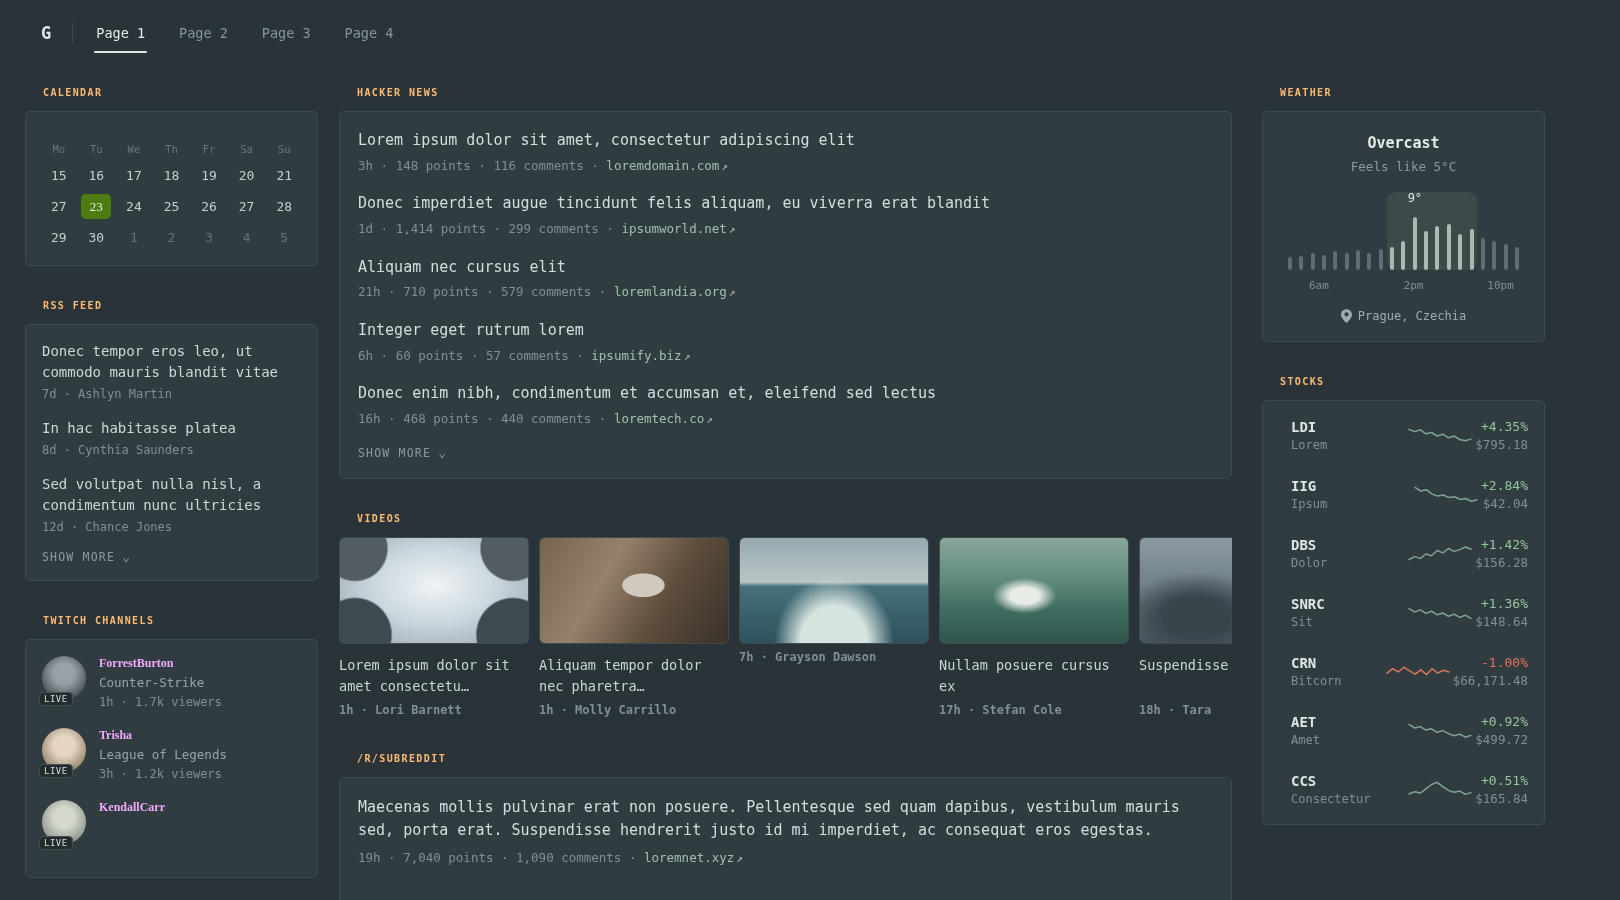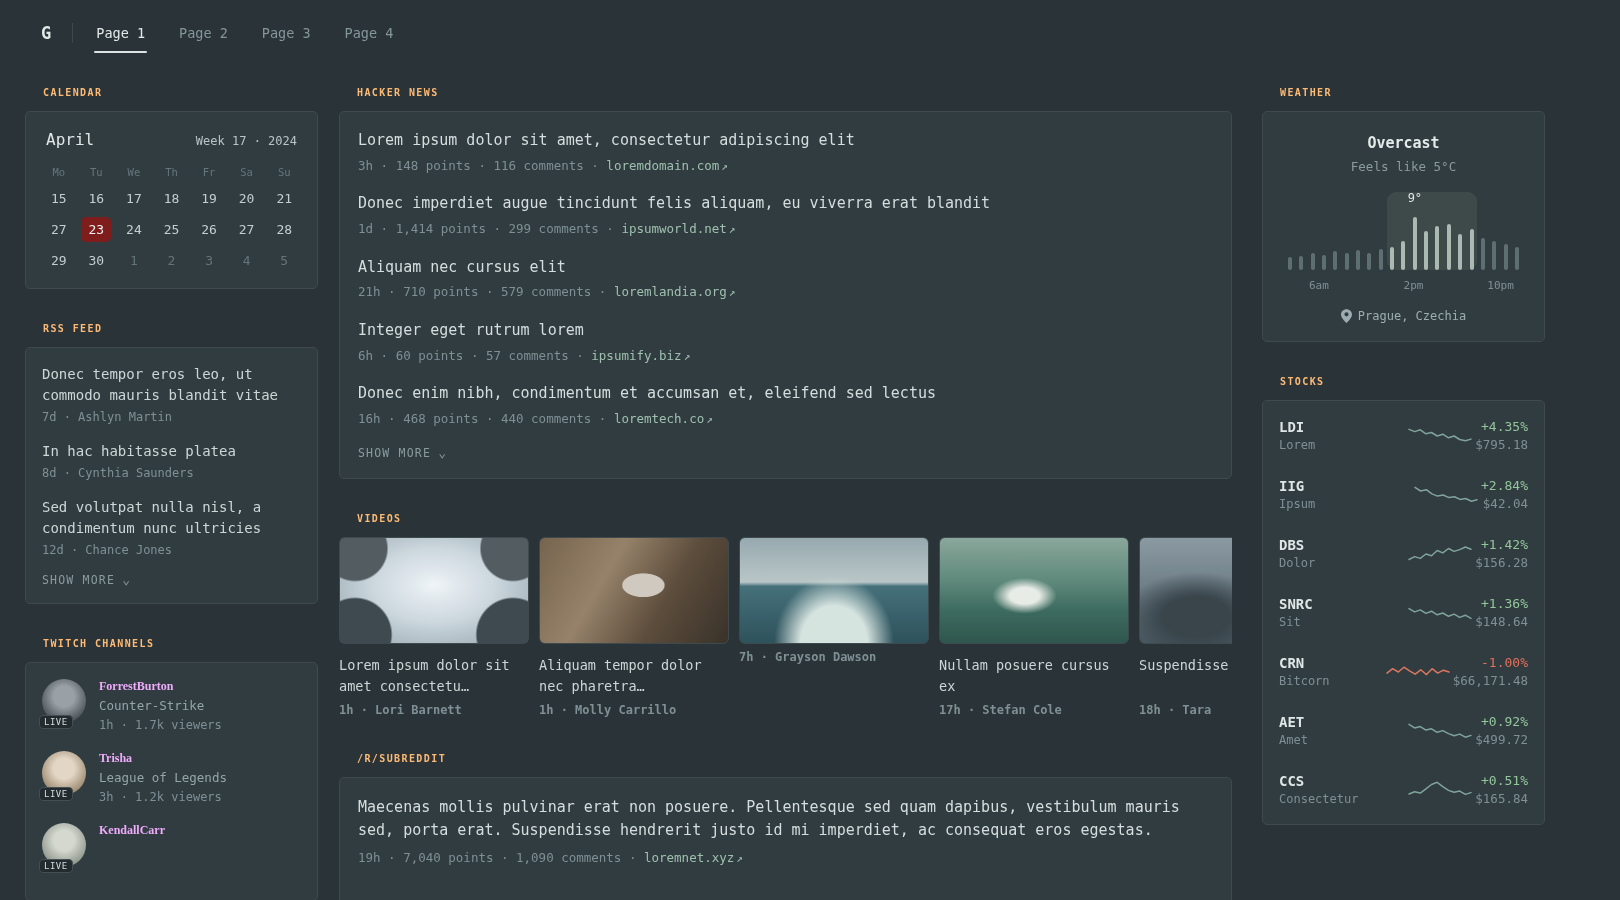--- a/index.html
+++ b/index.html
@@ -42,21 +42,21 @@
   
   .cal-card { padding:14px 14px 12px; }
   .cal-head { display:flex; justify-content:space-between; align-items:baseline; padding:4px 6px 0; }
   .cal-month { font-size:16px; color:#e0e7e7; }
   .cal-week { font-size:12px; color:#b9c5c6; }
   .cal-grid { display:grid; grid-template-columns:repeat(7,1fr); }
   .cal-dow { margin-top:12px; }
   .dow { text-align:center; font-size:10.5px; color:#65777b; padding:5px 0; }
   .cal-cell { display:flex; align-items:center; justify-content:center; height:31px; font-size:13px; color:#c3ced0; }
   .day-pill { display:inline-flex; align-items:center; justify-content:center; min-width:30px; height:25px; border-radius:5px; }
-  .day-pill.sel { background:#7f1d1d; color:#ecf1f1; }
+  .day-pill.sel { background:#4d7c0f; color:#ecf1f1;font-family:Liberation Serif, serif; }
   .day-pill.dim { color:#647579; }
 
   
   .rss-item { margin-bottom:15px; }
   .rss-title { font-size:14px; line-height:1.5; color:#ccd7d7; cursor:pointer; }
   .rss-item .meta { margin-top:3px; }
 
   
   .twitch-row { display:flex; gap:13px; margin-bottom:17px; align-items:flex-start; cursor:pointer; }
   .avatar-wrap { position:relative; width:44px; height:44px; flex:none; }
@@ -117,21 +117,21 @@
   .wtime { position:absolute; transform:translateX(-50%); }
   .wtime:nth-of-type(1) { left:16%; }
   .wtime:nth-of-type(2) { left:54%; }
   .wtime:nth-of-type(3) { left:89%; }
   .wloc { margin-top:15px; display:flex; align-items:center; justify-content:center; gap:6px; font-size:12px; color:#9dadaf; }
   .pin { flex:none; }
 
   
   .stocks-card { padding:5px 16px; }
   .stock-row { display:flex; align-items:center; padding:13px 0; cursor:pointer; }
-  .stock-id { flex:1; min-width:0; }
+  .stock-id { flex:1; min-width:0;margin-left:12px; }
   .sym { font-size:14px; font-weight:700; color:#dfe6e6; }
   .sname { font-size:12px; color:#7e9094; margin-top:3px; white-space:nowrap; }
   .spark { flex:none; margin:0 2px; color:#7fa39a; }
   .stock-row.down .spark { color:#d9775f; }
   .stock-val { flex:none; margin-left:auto; text-align:right; }
   .chg { font-size:13px; color:#93c69b; }
   .stock-row.down .chg { color:#e0705a; }
   .price { font-size:12.5px; color:#7e9094; margin-top:3px; }
 </style>
 </head>
@@ -152,24 +152,20 @@
     </nav>
 </header>
 
 <main class="columns">
 
   <section class="col-left">
 
     <div class="widget">
       <h2 class="widget-title">CALENDAR</h2>
       <div class="card cal-card">
-        <div class="cal-head">
-          <div class="cal-month">April</div>
-          <div class="cal-week">Week 17 · 2024</div>
-        </div>
         <div class="cal-grid cal-dow">
 
             <div class="dow">Mo</div>
 
             <div class="dow">Tu</div>
 
             <div class="dow">We</div>
 
             <div class="dow">Th</div>
 

